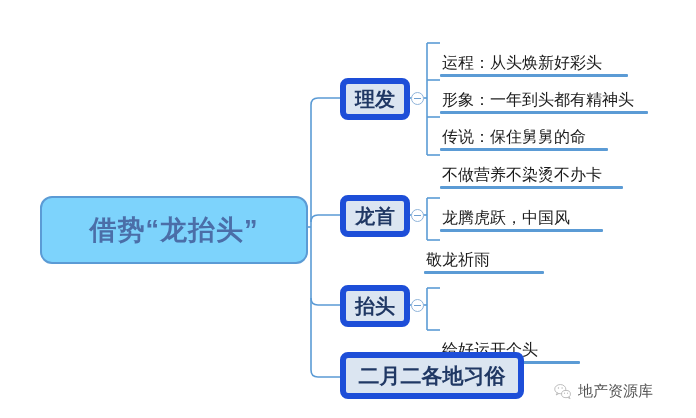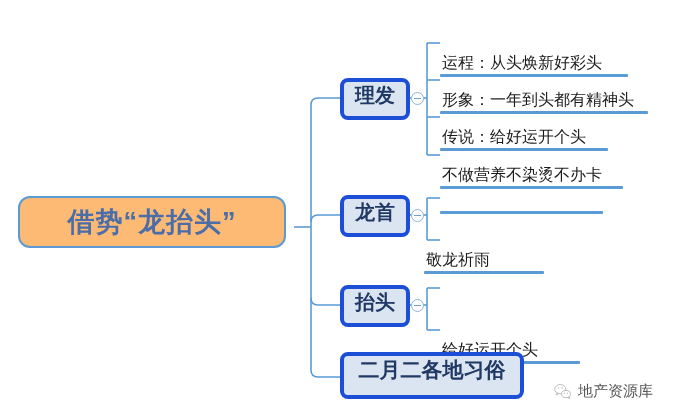--- a/index.html
+++ b/index.html
@@ -22,50 +22,50 @@
     left: 0;
     top: 0;
     width: 696px;
     height: 418px;
     pointer-events: none;
   }
 
   
   .root-node {
     position: absolute;
-    left: 18px;
+    left: 40px;
     top: 196px;
     width: 268px;
-    height: 52px;
+    height: 68px;
     box-sizing: border-box;
-    background: #fdba74;
+    background: #7dd3fc;
     border: 2.5px solid #5b9bd5;
     border-radius: 12px;
     display: flex;
     align-items: center;
     justify-content: center;
     z-index: 3;
   }
   .root-label {
     font-size: 27px;
     font-weight: bold;
     color: #4b6ea8;
     letter-spacing: 1px;
     white-space: nowrap;
   }
 
   
   .branch-node {
     position: absolute;
     box-sizing: border-box;
     background: #dbe5f1;
-    border: 4px solid #1d4ed8;
+    border: 6px solid #1d4ed8;
     border-radius: 8px;
     display: flex;
-    align-items: flex-start;
+    align-items: center;
     justify-content: center;
     z-index: 3;
   }
   .branch-label {
     font-size: 20px;
     font-weight: bold;
     color: #203864;
     white-space: nowrap;
   }
   .branch-node.wide .branch-label {
@@ -195,34 +195,35 @@
 
   <div class="leaf" style="left:440px; top:14px;">
     <span class="leaf-text">运程：从头焕新好彩头</span>
     <span class="leaf-bar" style="width:188px;"></span>
   </div>
   <div class="leaf" style="left:440px; top:51px;">
     <span class="leaf-text">形象：一年到头都有精神头</span>
     <span class="leaf-bar" style="width:208px;"></span>
   </div>
   <div class="leaf" style="left:440px; top:88px;">
-    <span class="leaf-text">传说：给好运开个头</span>
+    <span class="leaf-text">传说：保住舅舅的命</span>
     <span class="leaf-bar" style="width:168px;"></span>
   </div>
   <div class="leaf" style="left:440px; top:126px;">
     <span class="leaf-text">不做营养不染烫不办卡</span>
     <span class="leaf-bar" style="width:183px;"></span>
   </div>
 
   <div class="branch-node" style="left:340px; top:195px; width:70px; height:42px;">
     <span class="branch-label">龙首</span>
   </div>
   <div class="toggle" style="left:411px; top:209px;"></div>
 
   <div class="leaf" style="left:440px; top:169px;">
+    <span class="leaf-text">龙腾虎跃，中国风</span>
     <span class="leaf-bar" style="width:163px;"></span>
   </div>
   <div class="leaf" style="left:424px; top:211px;">
     <span class="leaf-text">敬龙祈雨</span>
     <span class="leaf-bar" style="width:120px;"></span>
   </div>
 
   <div class="branch-node" style="left:340px; top:285px; width:70px; height:42px;">
     <span class="branch-label">抬头</span>
   </div>

